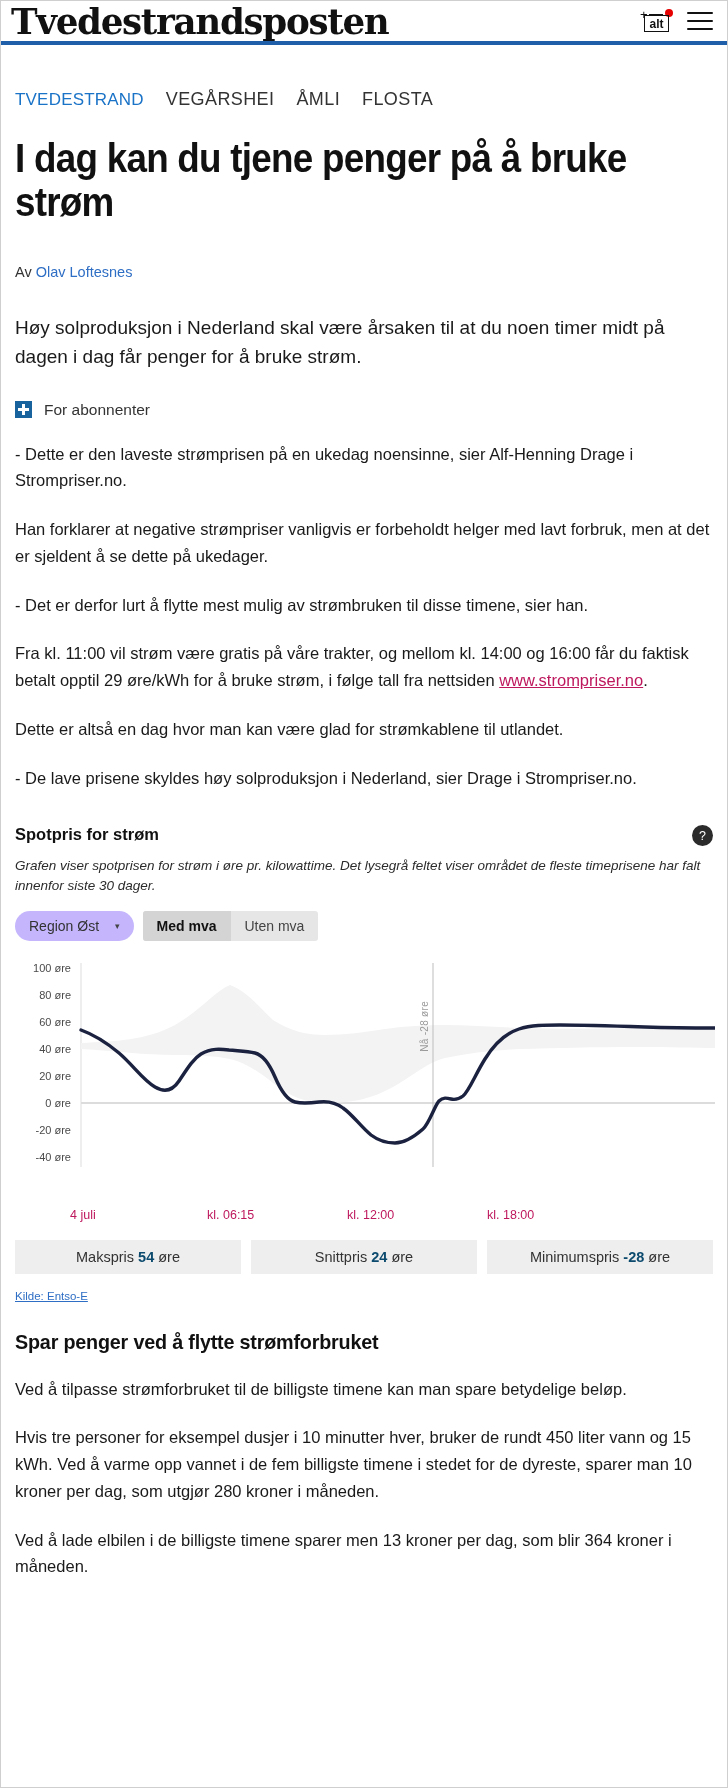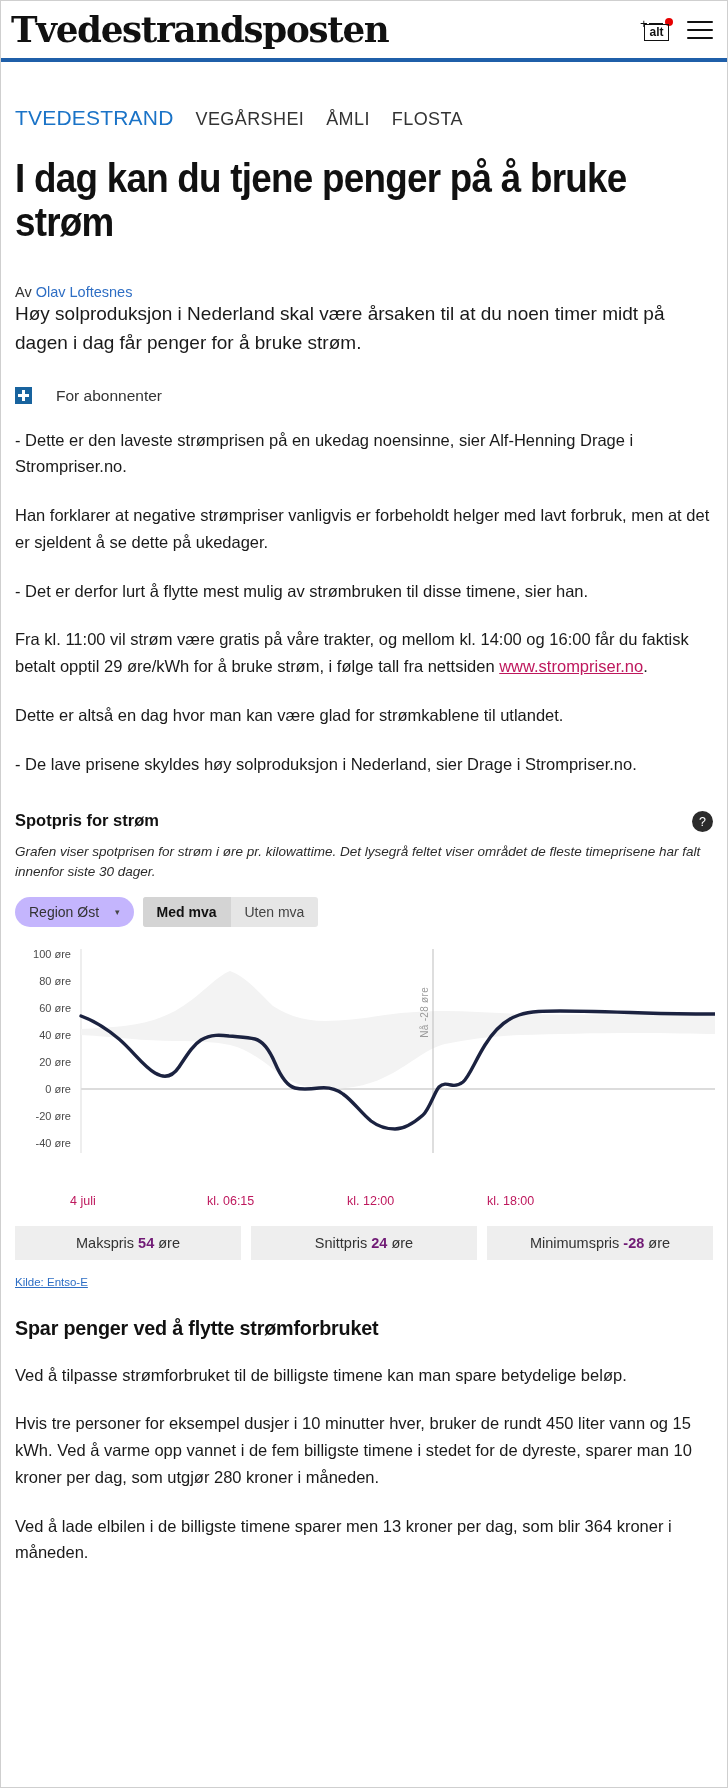--- a/index.html
+++ b/index.html
@@ -15,21 +15,21 @@
     min-height:1788px;
     background:#ffffff;
     position:relative;
     border:1px solid #cfcfcf;
     box-sizing:border-box;
     overflow:hidden;
   }
 
   
   .masthead{
-    height:57px;
+    height:40px;
     display:flex;
     align-items:center;
     justify-content:space-between;
     padding:0 14px 0 10px;
     box-sizing:border-box;
     background:#fff;
   }
   .logo{
     font-family:"DejaVu Serif", serif;
     font-weight:bold;
@@ -60,21 +60,21 @@
   
   .section-nav{
     display:flex;align-items:baseline;gap:22px;
     padding:44px 14px 0 14px;
   }
   .section-nav .item{
     font-size:18px;letter-spacing:.4px;color:#333;
     font-weight:400;cursor:pointer;
   }
   .section-nav .item.active{
-    color:#1a73c7;font-size:21px;letter-spacing:.2px;
+    color:#1a73c7;font-size:17px;letter-spacing:.2px;
   }
 
   
   .article{padding:0 14px;}
   h1.headline{
     font-family:"Liberation Sans", sans-serif;
     font-weight:bold;
     font-size:40px;
     line-height:1.1;
     letter-spacing:-0.8px;
@@ -92,24 +92,24 @@
     display:flex;justify-content:space-between;align-items:flex-start;
     margin-top:9px;
   }
   .updated{font-size:14.5px;color:#333;line-height:1.45;}
   .updated .chev{color:#2e6ec4;font-size:15px;margin-left:9px;}
   .share-btn{
     background:#ededed;color:#111;font-weight:bold;font-size:15px;
     padding:11px 20px;border:none;cursor:pointer;margin-right:-14px;
   }
   .lede{
-    font-size:19px;line-height:1.52;color:#1a1a1a;
+    font-size:19px;line-height:1.52;color:#1a1a1a;margin-top:34px;
   }
   .sub-badge{
-    display:flex;align-items:center;gap:24px;margin-top:29px;
+    display:flex;align-items:center;gap:12px;margin-top:29px;
   }
   .plus-square{
     width:17px;height:17px;background:#18639e;position:relative;flex:0 0 auto;
   }
   .plus-square:before,.plus-square:after{
     content:"";position:absolute;background:#fff;
   }
   .plus-square:before{left:7px;top:3px;width:3px;height:11px;}
   .plus-square:after{left:3px;top:7px;width:11px;height:3px;}
   .sub-badge .label{font-size:15.5px;color:#333;}
@@ -151,21 +151,21 @@
     letter-spacing:.3px;
   }
   .x-labels{
     position:relative;height:20px;margin-top:2px;font-size:12.5px;color:#be185d;
   }
   .x-labels span{position:absolute;top:0;}
   .stats-row{display:flex;gap:10px;margin-top:12px;}
   .stat{
     background:#eeeeee;padding:9px 0;font-size:14.5px;color:#333;text-align:center;flex:1;
   }
-  .stat b{color:#701a75;}
+  .stat b{color:#0c4a6e;}
   .source{
     margin-top:16px;font-size:11.5px;color:#2e6ec4;text-decoration:underline;display:inline-block;
   }
 
   h2.sub{
     font-family:"Liberation Sans", sans-serif;
     font-weight:bold;font-size:21px;color:#111;margin:26px 0 0 0;
     letter-spacing:-0.2px;transform:scaleX(.94);transform-origin:left;width:106%;
   }
 </style>

